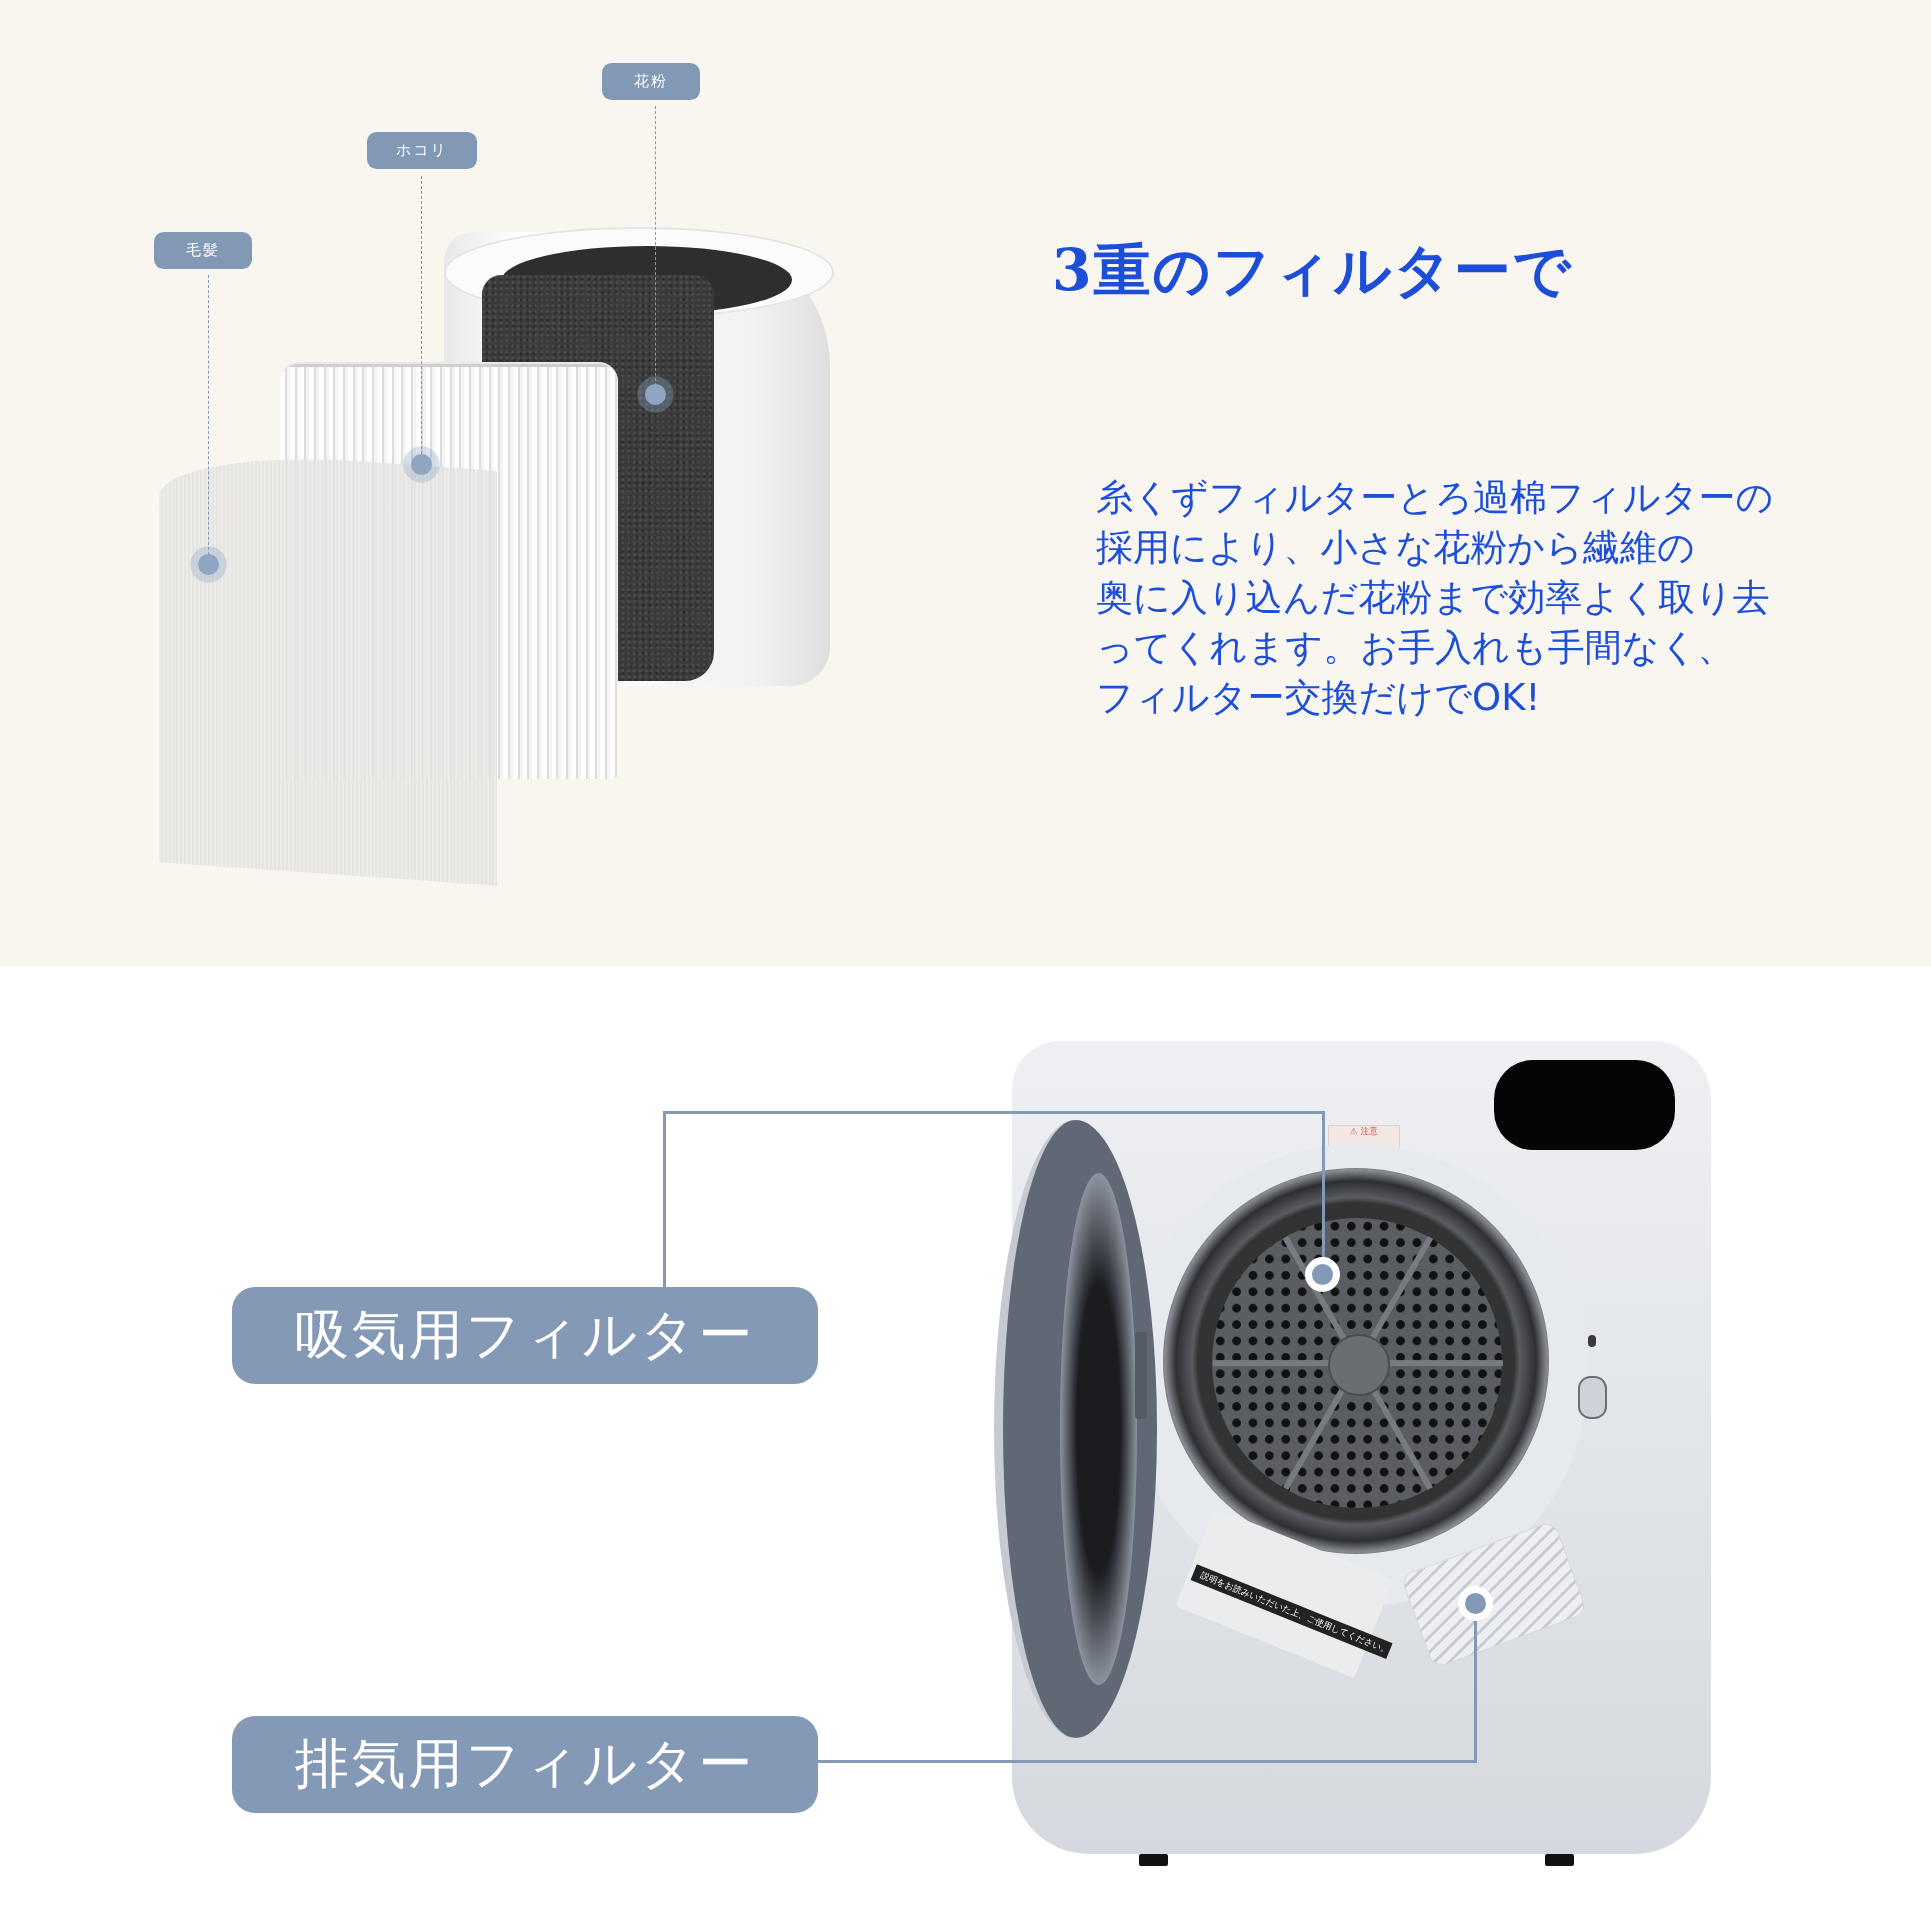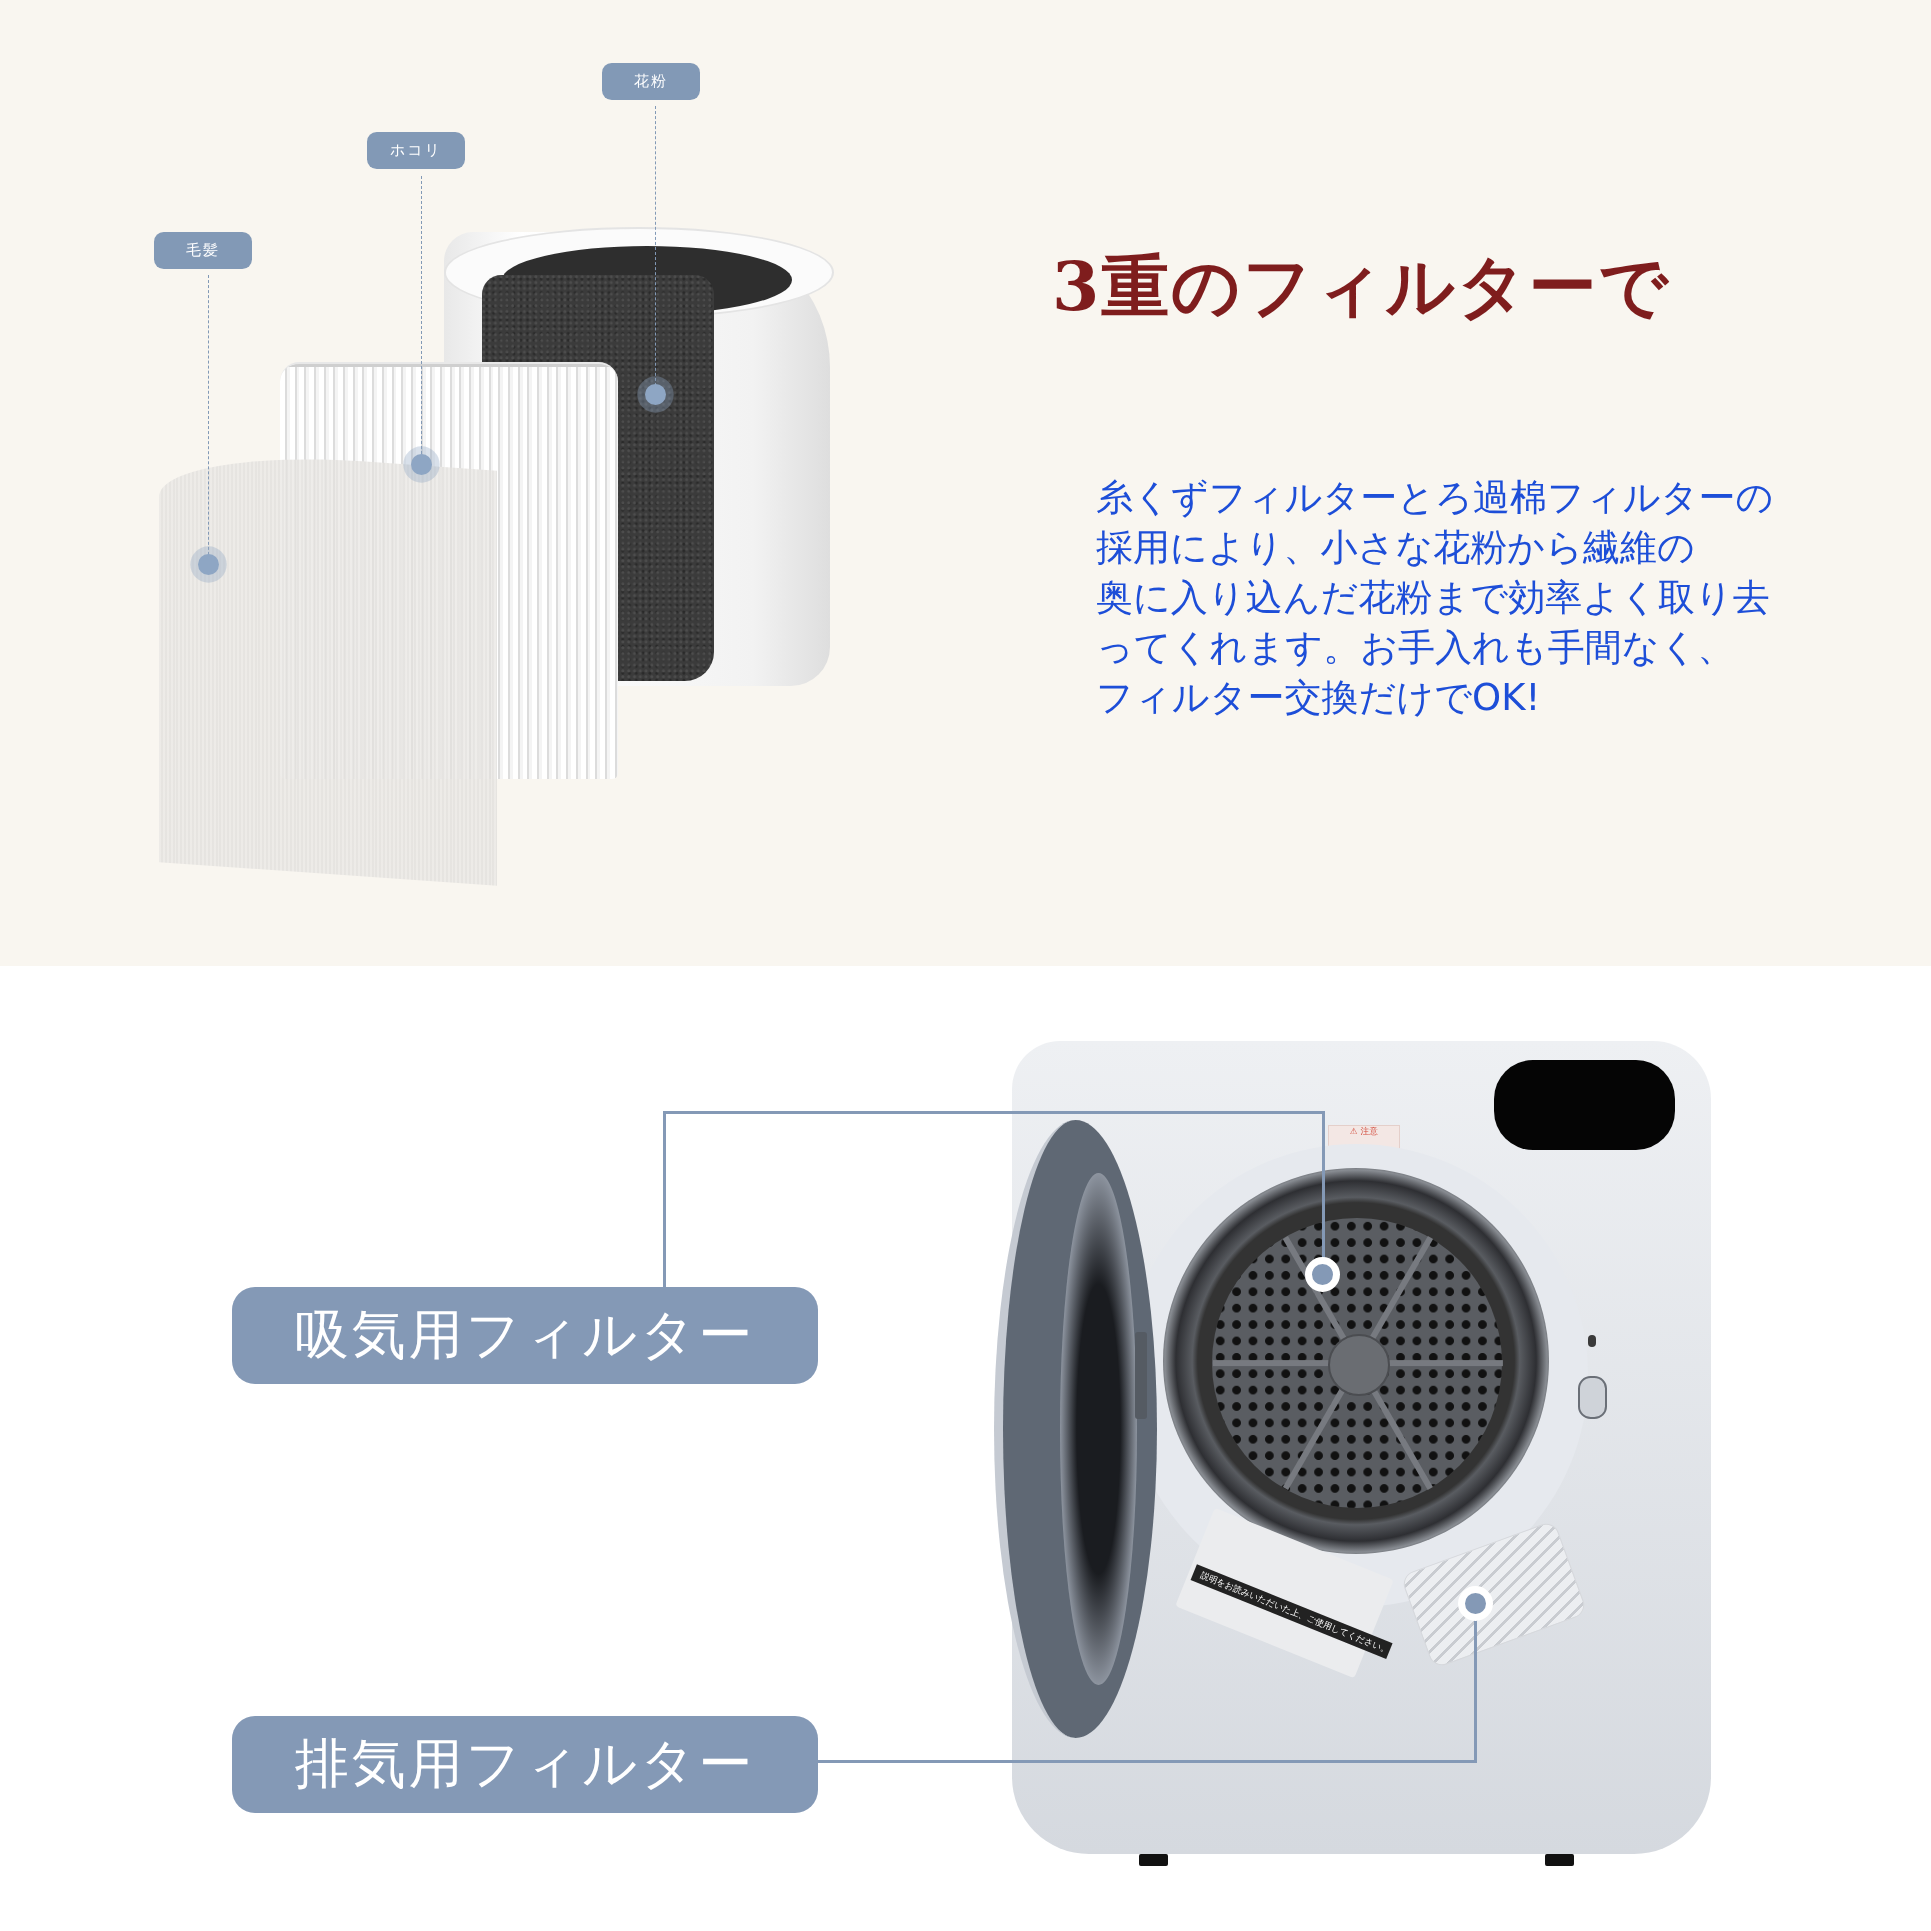--- a/index.html
+++ b/index.html
@@ -6,21 +6,21 @@
   body { width:1931px; height:1931px; position:relative; overflow:hidden; background:#ffffff; font-family:"DejaVu Sans", sans-serif; }
   .top-band { position:absolute; left:0; top:0; width:1931px; height:966px; background:#f9f6f0; }
   .bottom-band { position:absolute; left:0; top:966px; width:1931px; height:966px; background:#ffffff; }
 
   
   .tag { position:absolute; background:#8299b6; color:#fff; border-radius:9.7px; height:37px; font-size:15px; letter-spacing:1.9px; display:flex; align-items:center; justify-content:center; }
   .dash { position:absolute; width:0; border-left:1.9px dashed #8299b6; }
   .pin { position:absolute; width:21px; height:21px; border-radius:50%; background:#8ea6c4; box-shadow:0 0 0 7.7px rgba(142,166,196,0.35); }
 
   
-  .headline { position:absolute; left:1052px; top:242px; font-family:"DejaVu Serif", serif; font-weight:bold; font-size:68px; line-height:89px; color:#7f1d1d; letter-spacing:1.9px; }
+  .headline { position:absolute; left:1052px; top:225px; font-family:"DejaVu Serif", serif; font-weight:bold; font-size:57px; line-height:89px; color:#1d4ed8; letter-spacing:1.9px; }
   .body-text { position:absolute; left:1096px; top:473px; width:714px; font-size:37px; line-height:50px; color:#1d4ed8; }
   .body-text div { white-space:nowrap; }
 
   
   .filter-ill { position:absolute; left:154px; top:227px; width:686px; height:666px; }
   .mesh { position:absolute; left:4.8px; top:232px; width:338px; height:415px; background:repeating-linear-gradient(90deg,#ebe9e6 0 1.9px,#e3e1de 1.9px 3.9px); border-radius:60% 0 0 0 / 12% 0 0 0; opacity:0.85; transform:skewY(4deg); }
   .pleats { position:absolute; left:126px; top:135px; width:338px; height:415px; background:repeating-linear-gradient(90deg,#ffffff 0 4.8px,#dcdcdc 4.8px 6.8px,#f4f4f4 6.8px 9.7px); border-top:2.9px solid #e8e8e8; border-radius:19.3px 19.3px 5.8px 5.8px; box-shadow:inset 0 101px 0 -98px #cfcfcf, inset 0 208px 0 -205px #cfcfcf, inset 0 314px 0 -311px #cfcfcf; }
   .outer-cyl { position:absolute; left:290px; top:4.8px; width:386px; height:454px; background:linear-gradient(90deg,#e8e8e8,#fff 20%,#f2f2f2 80%,#dedede); border-radius:29px 135px 39px 39px; }
   .outer-rim { position:absolute; left:290px; top:0px; width:386px; height:87px; border-radius:50%; background:#fbfbfb; border:2.9px solid #e4e4e4; }
   .carbon { position:absolute; left:328px; top:48px; width:232px; height:406px; background:radial-gradient(circle at 30% 30%,#4d4d4d 1px,transparent 1.9px) 0 0/5.8px 5.8px, radial-gradient(circle at 70% 60%,#2a2a2a 1px,transparent 1.9px) 0 0/6.8px 6.8px, #3b3b3b; border-radius:19.3px 19.3px 29px 29px; }
@@ -65,21 +65,21 @@
   <div class="pleats"></div>
   <div class="mesh"></div>
 </div>
 
 <div class="tag" style="left:154px;top:232px;width:98px;">
     <span>毛髪</span>
   </div>
 <div class="dash" style="left:208px;top:275px;height:290px;"></div>
 <div class="pin" style="left:198px;top:554px;"></div>
 
-<div class="tag" style="left:367px;top:132px;width:98px;">
+<div class="tag" style="left:367px;top:132px;width:110px;">
     <span>ホコリ</span>
   </div>
 <div class="dash" style="left:421px;top:176px;height:288px;"></div>
 <div class="pin" style="left:411px;top:454px;"></div>
 
 <div class="tag" style="left:602px;top:63px;width:98px;">
     <span>花粉</span>
   </div>
 <div class="dash" style="left:655px;top:106px;height:290px;"></div>
 <div class="pin" style="left:645px;top:384px;"></div>

